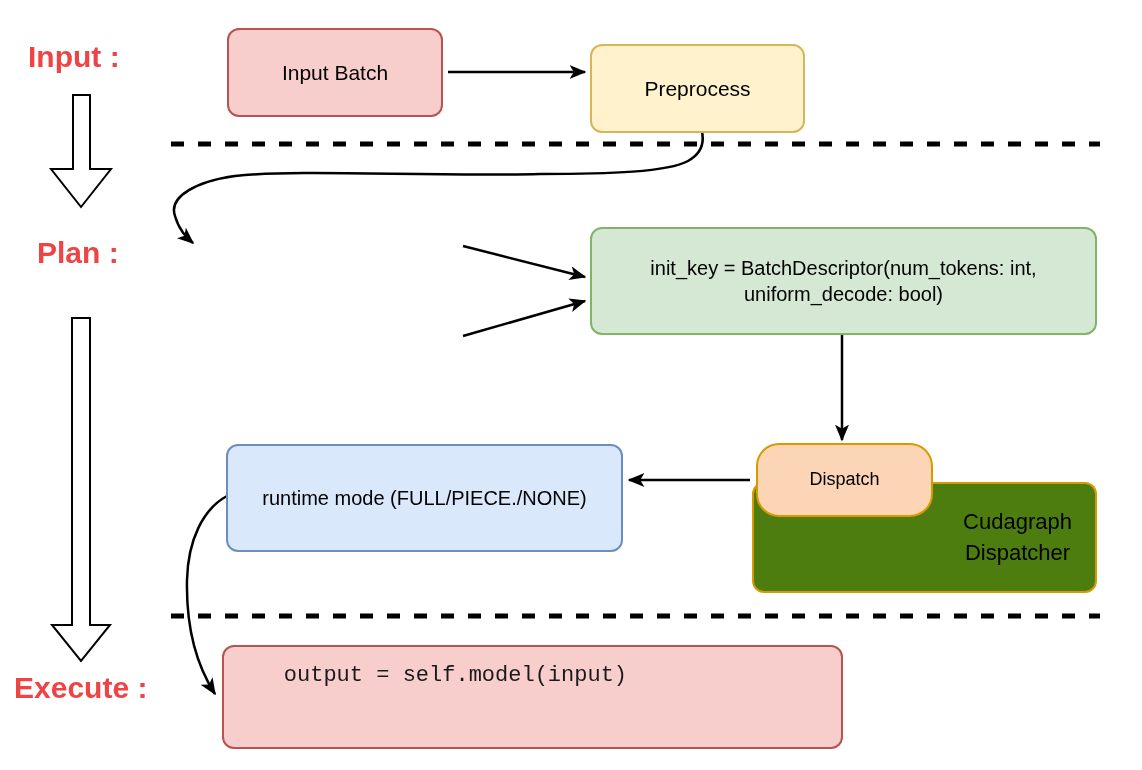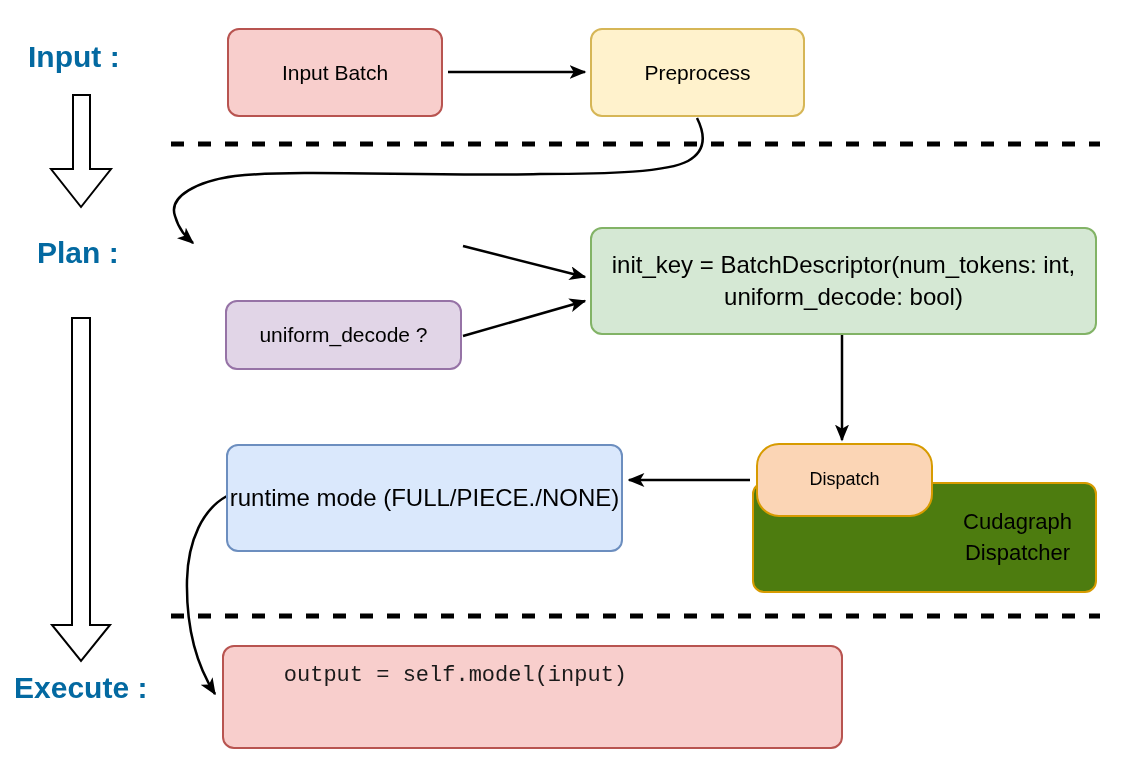--- a/index.html
+++ b/index.html
@@ -1,37 +1,37 @@
 <!DOCTYPE html>
 <html><head>
 <meta charset="utf-8">
 <style>
   html,body{margin:0;padding:0;background:#ffffff;}
   .canvas{
     position:relative;width:1142px;height:770px;background:#ffffff;overflow:hidden;
     font-family:"Liberation Sans",sans-serif;color:#000;
   }
   .stage-label{
-    position:absolute;font-weight:bold;font-size:30px;color:#0369a1;white-space:nowrap;text-align:right;
+    position:absolute;font-weight:bold;font-size:30px;color:#ef4444;white-space:nowrap;text-align:right;
   }
   .node{
     position:absolute;border:2px solid;border-radius:12px;
     display:flex;flex-direction:column;align-items:center;justify-content:center;
     text-align:center;box-sizing:border-box;line-height:1.32;
   }
   .node span{display:block;}
   .red   {background:#f8cecc;border-color:#b85450;}
-  .yellow{background:#fff2cc;border-color:#d6b656;}
+  .yellow{background:#fff2cc;border-color:#d6b656;margin-top:16px;}
   .purple{background:#e1d5e7;border-color:#9673a6;}
   .green {background:#d5e8d4;border-color:#82b366;}
   .blue  {background:#dae8fc;border-color:#6c8ebf;}
   .orange{background:#4d7c0f;border-color:#d79b00;margin-top:40px;}
   .peach {background:#fbd5b5;border-color:#d79b00;border-radius:23px;}
   .fs21{font-size:21px;}
-  .fs20{font-size:24px;}
+  .fs20{font-size:20px;}
   .fs18{font-size:18px;}
   .code-box{
     align-items:flex-start;justify-content:flex-start;text-align:left;
     padding:13px 4px 0 7px;
   }
   .code-box span{
     font-family:"Liberation Mono",monospace;font-size:22px;line-height:31px;
     white-space:pre;color:#1a1a1a;
   }
   .dispatcher-label{
@@ -75,23 +75,20 @@
   <div class="stage-label" style="left:37px;top:236px;">Plan :</div>
   <div class="stage-label" style="left:14px;top:671px;">Execute :</div>
 
   <div class="node red fs21" style="left:227px;top:28px;width:216px;height:89px;">
     <span>Input Batch</span>
   </div>
   <div class="node yellow fs21" style="left:590px;top:28px;width:215px;height:89px;">
     <span>Preprocess</span>
   </div>
 
-  <div class="node purple fs21" style="left:225px;top:300px;width:237px;height:70px;">
-    <span>uniform_decode ?</span>
-  </div>
   <div class="node green fs20" style="left:590px;top:227px;width:507px;height:108px;">
     <span>init_key = BatchDescriptor(num_tokens: int,</span>
     <span>uniform_decode: bool)</span>
   </div>
 
   <div class="node orange" style="left:752px;top:442px;width:345px;height:111px;">
     <div class="dispatcher-label">
       <span>Cudagraph</span>
       <span>Dispatcher</span>
     </div>

